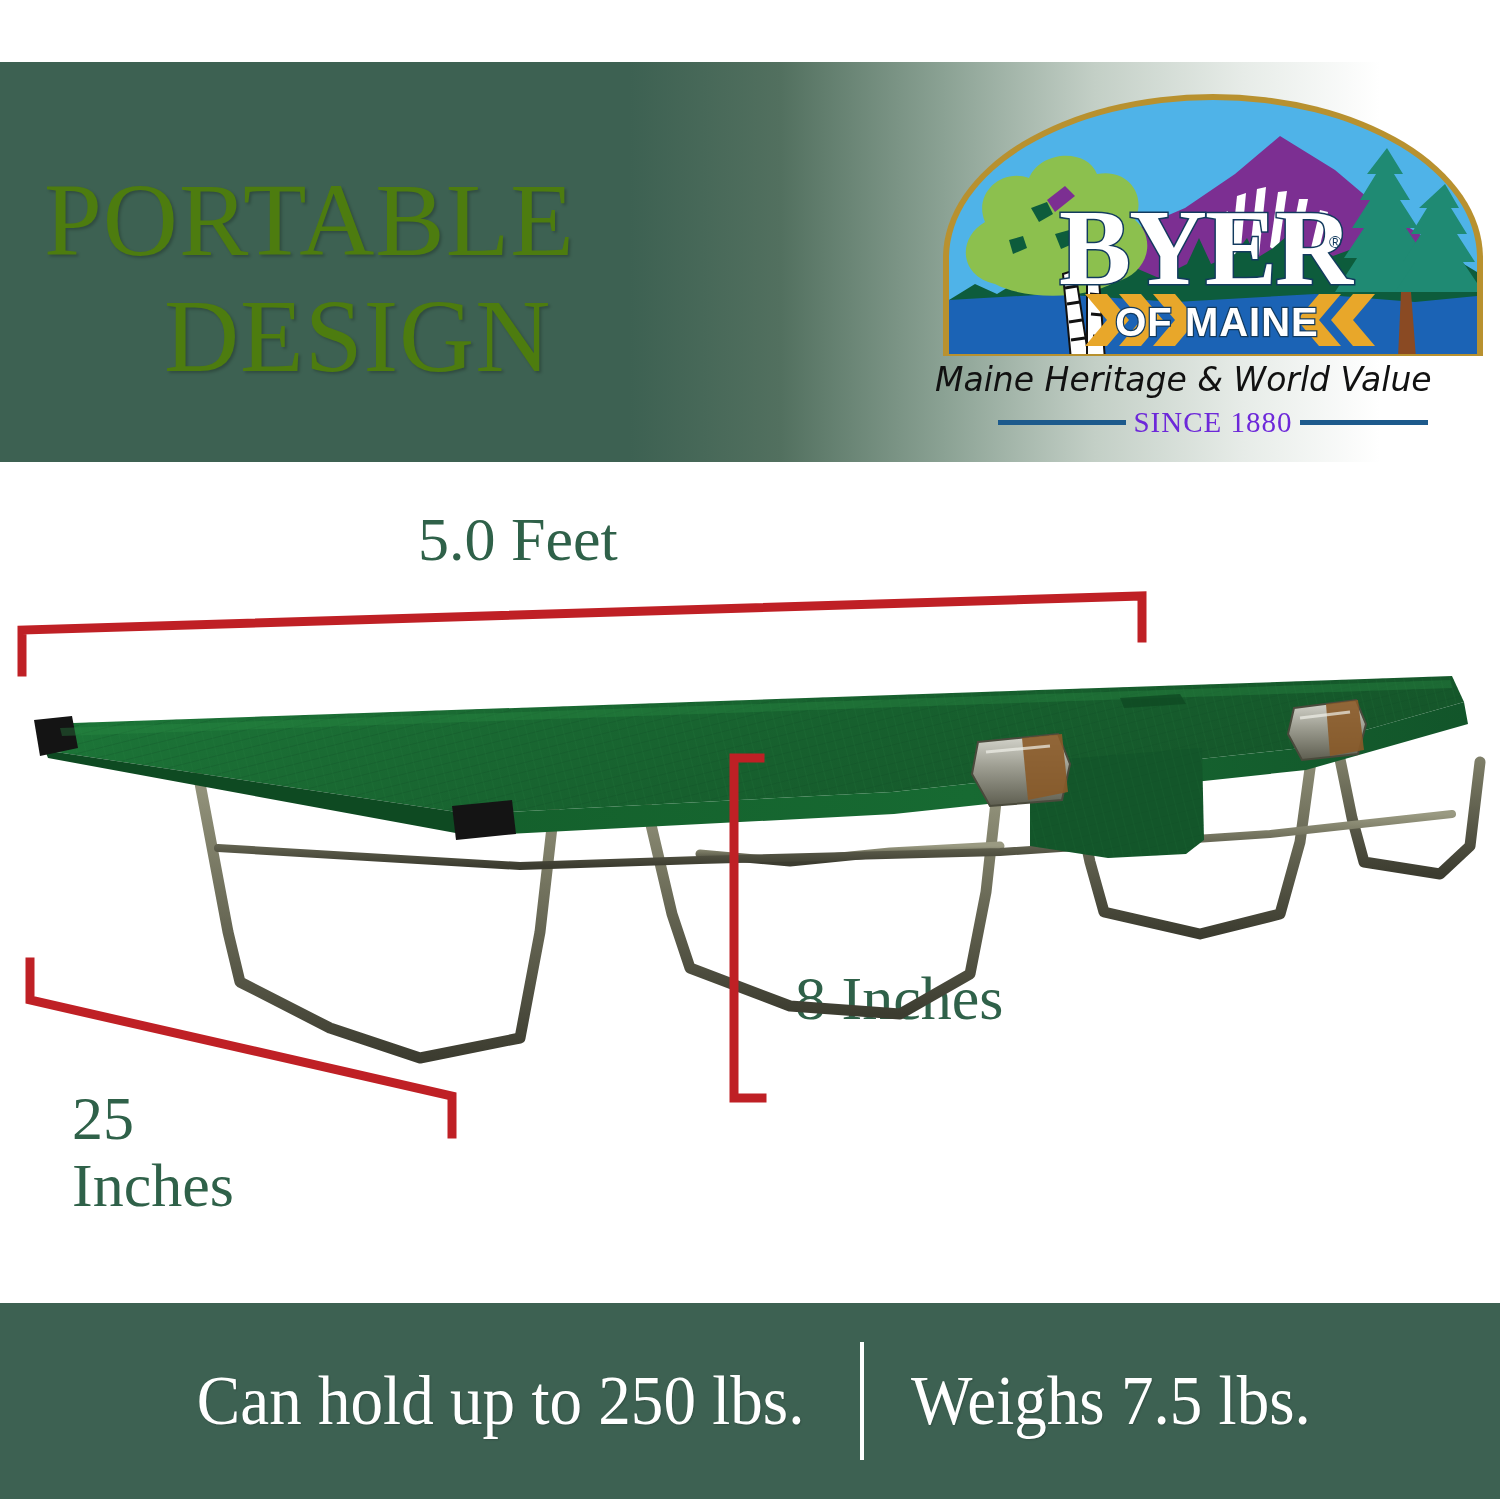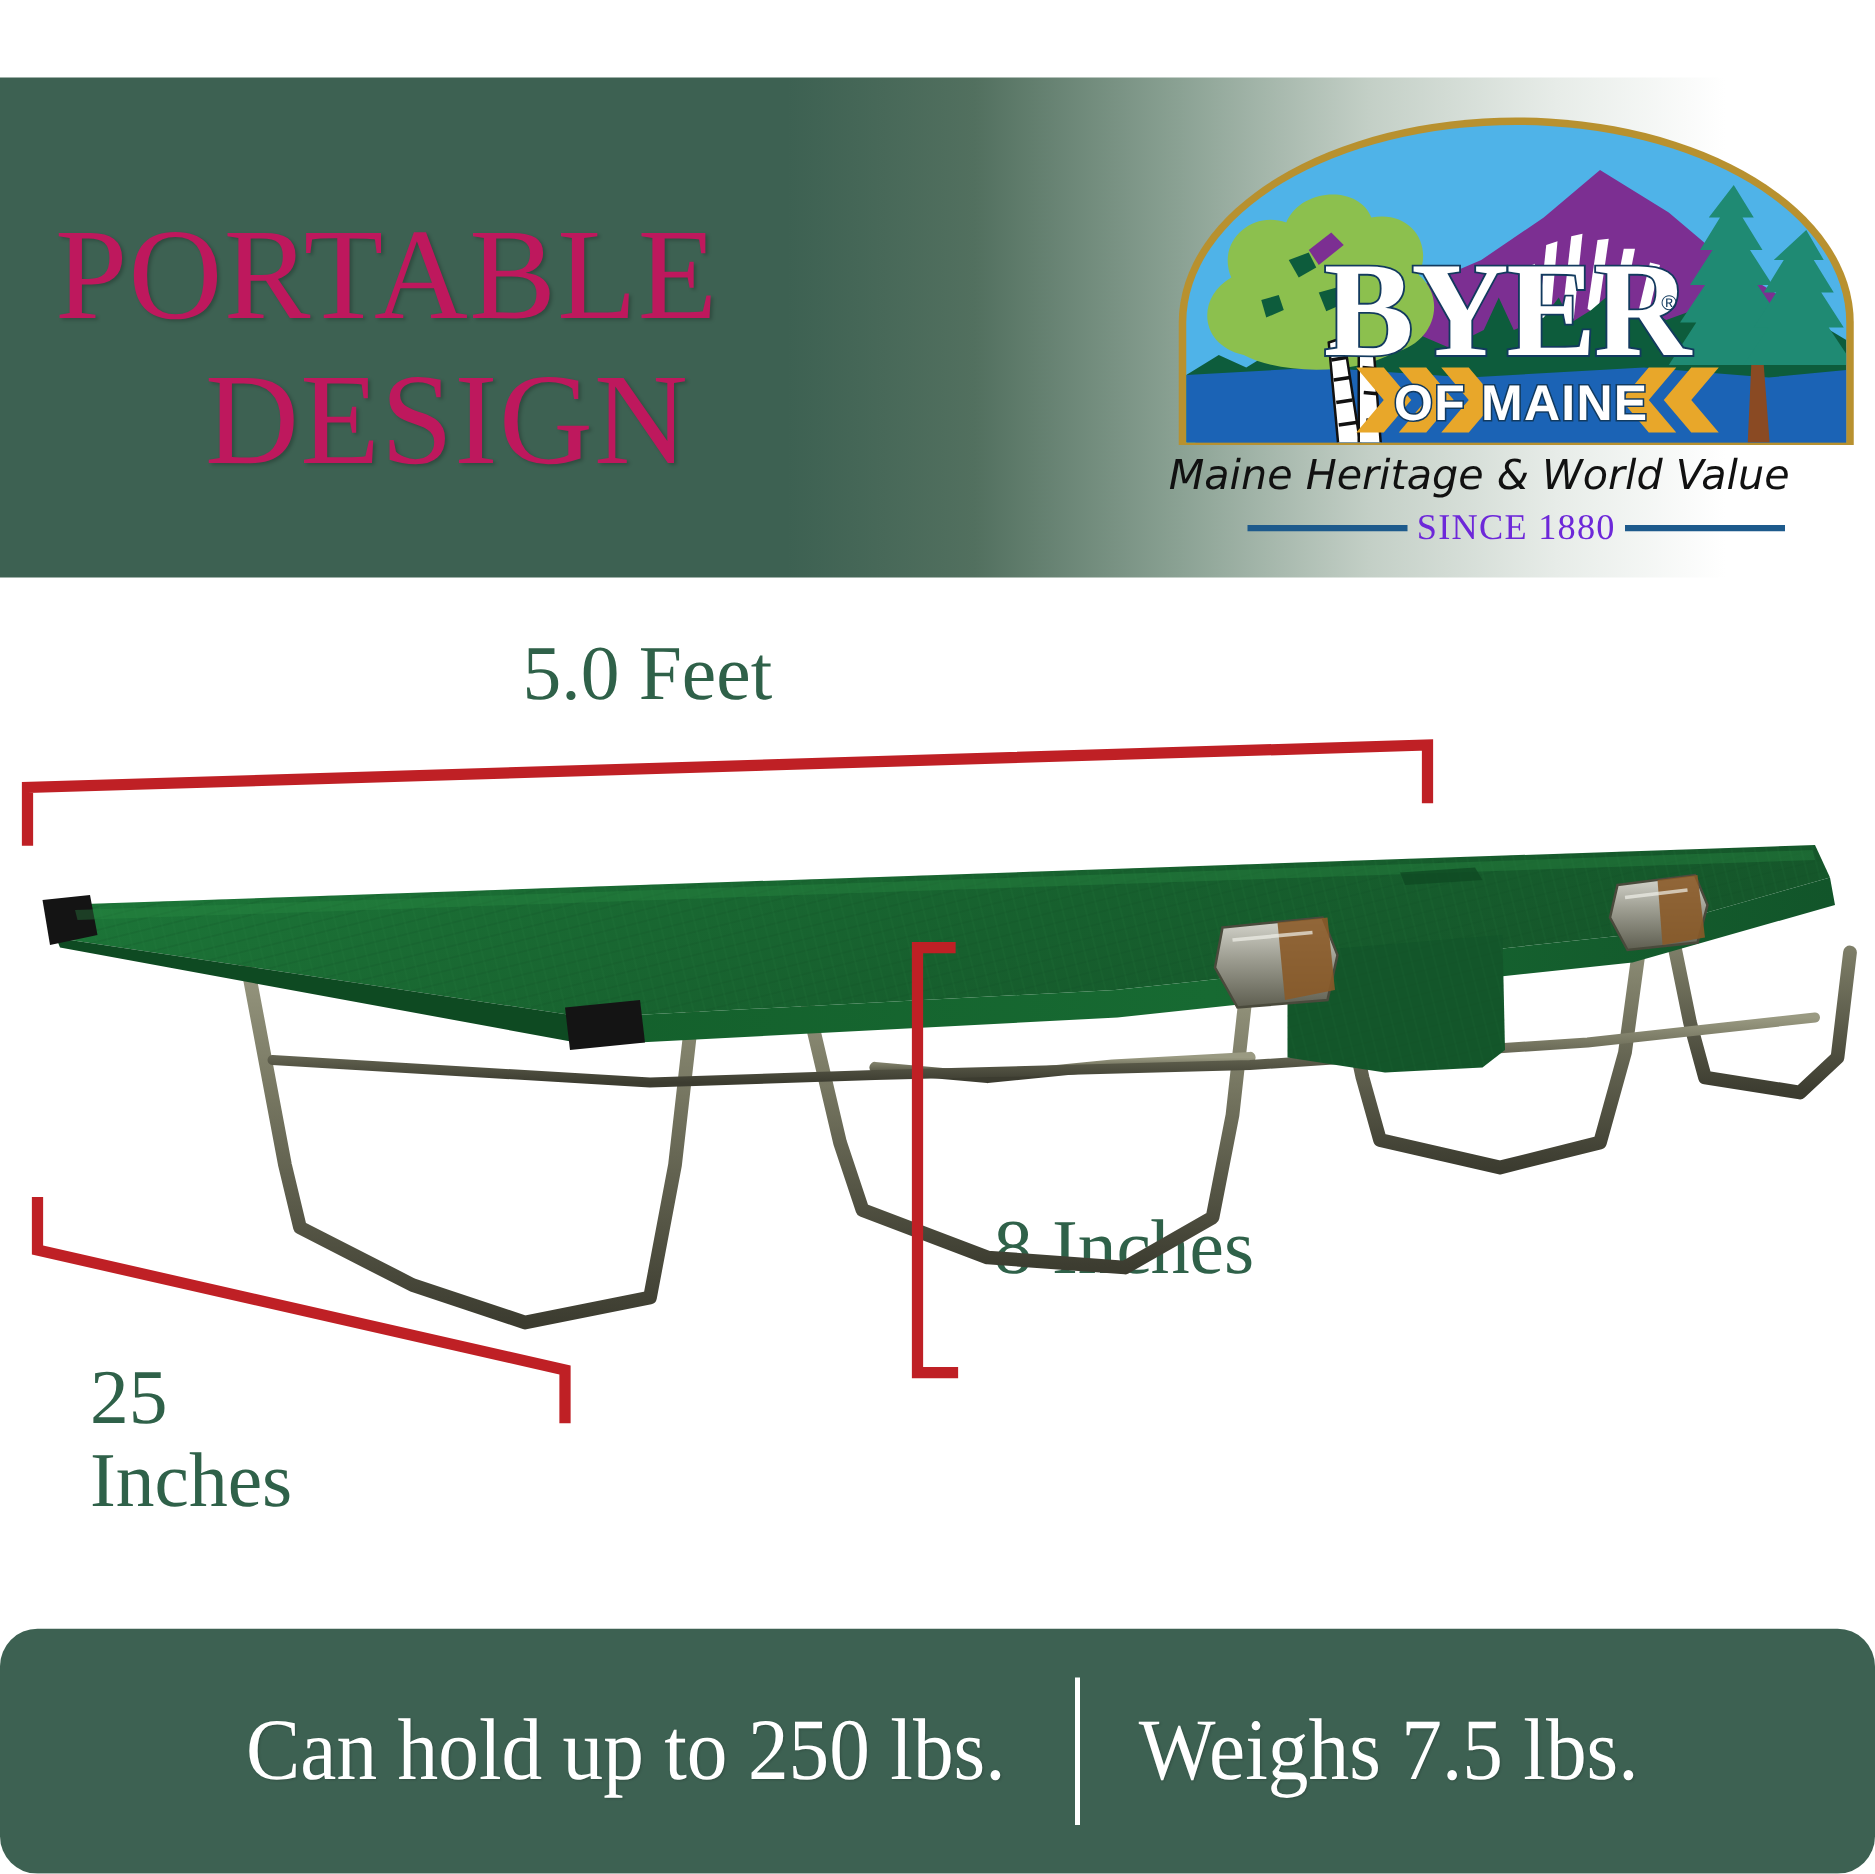--- a/index.html
+++ b/index.html
@@ -33,21 +33,21 @@
         #c3cfc6 73%,
         #e7ece8 83%,
         #ffffff 92%,
         #ffffff 100%);
   }
   #header-title {
     position: absolute;
     left: 44px;
     top: 92px;
     width: 880px;
-    color: #be185d;
+    color: #4d7c0f;
     font-size: 104px;
     line-height: 1.12;
     font-weight: 400;
     letter-spacing: 1px;
     text-shadow: 2px 2px 3px rgba(0,0,0,0.22);
   }
   #header-title .ln2 {
     display: block;
     margin-left: 120px;
   }
@@ -128,21 +128,20 @@
   #bottom-banner {
     position: absolute;
     left: 0;
     top: 1303px;
     width: 1500px;
     height: 196px;
     background: #3d6152;
     display: flex;
     align-items: center;
     justify-content: center;
-    border-radius: 30px;
   }
   .banner-text {
     color: #ffffff;
     font-family: "Liberation Serif", serif;
     font-size: 70px;
     white-space: nowrap;
     transform: scaleX(0.93);
     text-shadow: 1px 1px 2px rgba(0,0,0,0.18);
   }
   #banner-left  { margin-right: 32px; }

